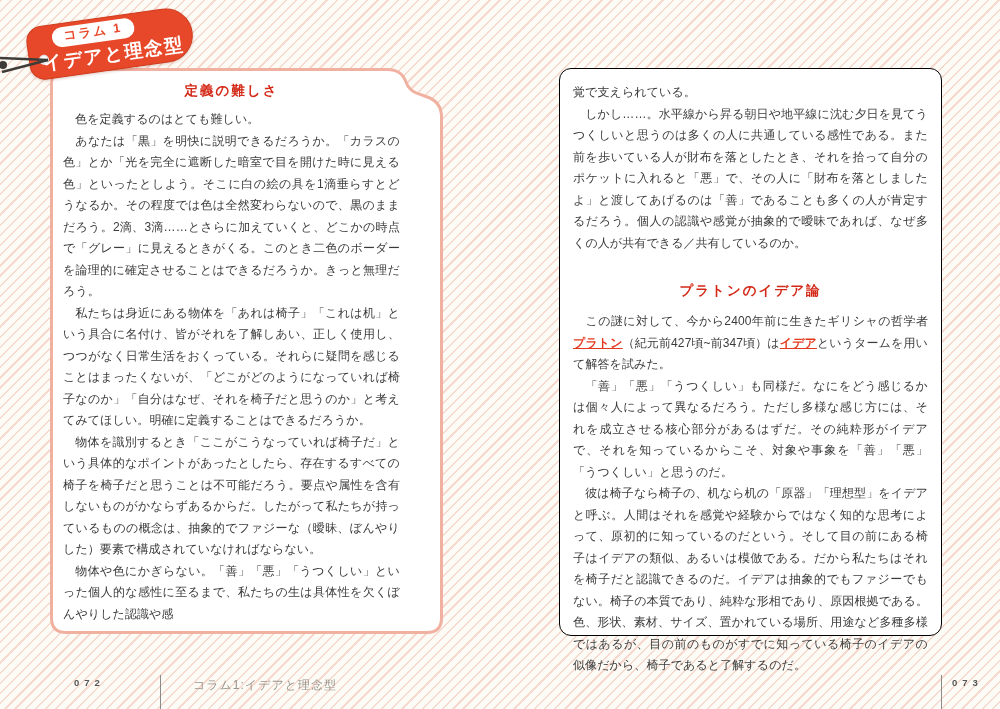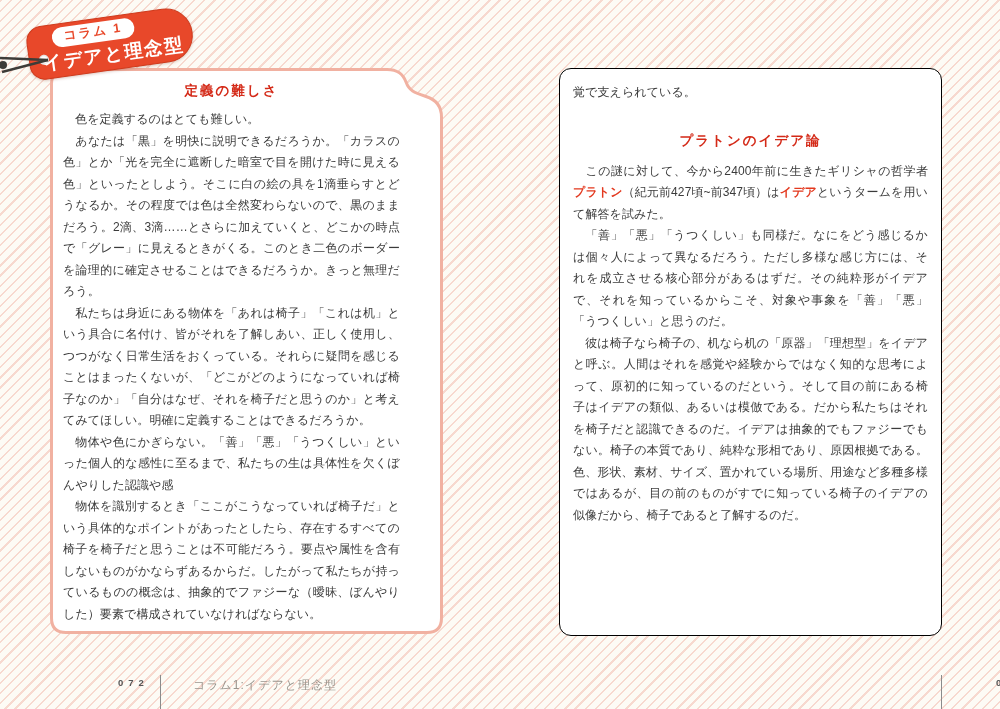--- a/index.html
+++ b/index.html
@@ -21,21 +21,21 @@
   .panel-left .page-content{top:14px;}
   .section-heading{
     font-size:13.5px;font-weight:bold;color:#d42a18;text-align:center;
     letter-spacing:2px;margin:0 0 9px 0;
   }
   .panel-right .section-heading{margin:28px 0 11px 0;}
   .para{
     margin:0;font-size:12px;line-height:21.5px;text-align:justify;
     text-justify:inter-ideograph;letter-spacing:0.1px;
   }
-  .para .accent{color:#e3391f;font-weight:bold;}
+  .para .accent{color:#e3391f;font-weight:bold;text-decoration:underline;}
   
   .tag{position:absolute;left:28px;top:26px;width:166px;height:54px;
        transform:rotate(-8deg);transform-origin:14px 27px;z-index:4;}
   .tag-body{
     position:absolute;inset:0;background:#e8482a;
     border:1.5px solid #cf3a1c;
     border-radius:16px 28px 28px 16px;
     box-shadow:0 1px 3px rgba(120,30,10,0.25);
   }
   .tag-pill{
@@ -48,21 +48,21 @@
     font-weight:bold;letter-spacing:1.5px;white-space:nowrap;z-index:7;
   }
   .tag-hole{
     position:absolute;left:10px;top:29px;width:10px;height:10px;background:#fff;
     border-radius:50%;box-shadow:inset 0 0 0 1.5px rgba(0,0,0,0.10);z-index:6;
   }
   .tag-string{position:absolute;left:0;top:48px;z-index:5;}
   
   .footer-num{
     position:absolute;top:677px;font-size:9.5px;font-weight:bold;color:#555;
-    letter-spacing:5px;white-space:nowrap;margin-left:44px;
+    letter-spacing:5px;white-space:nowrap;
   }
   .footer-num.left{left:74px;}
   .footer-num.right{left:952px;}
   .footer-rule{position:absolute;top:675px;width:1px;height:34px;background:#8b8b8b;}
   .footer-rule.left{left:160px;}
   .footer-rule.right{left:941px;}
   .footer-label{
     position:absolute;left:193px;top:677px;font-size:12px;color:#99948d;
     letter-spacing:1px;white-space:nowrap;
   }
@@ -79,30 +79,31 @@
              V 550 Q 391.5 564.5 377 564.5
              H 16 Q 1.5 564.5 1.5 550
              V 16 Q 1.5 1.5 16 1.5 Z" fill="#ffffff" stroke="#f1b1a1" stroke-width="3"></path>
   </svg>
   <div class="page-content">
     <h2 class="section-heading">定義の難しさ</h2>
     <div>
         <p class="para"><span>　色を定義するのはとても難しい。</span></p>
         <p class="para"><span>　あなたは「黒」を明快に説明できるだろうか。「カラスの色」とか「光を完全に遮断した暗室で目を開けた時に見える色」といったとしよう。そこに白の絵の具を1滴垂らすとどうなるか。その程度では色は全然変わらないので、黒のままだろう。2滴、3滴……とさらに加えていくと、どこかの時点で「グレー」に見えるときがくる。このとき二色のボーダーを論理的に確定させることはできるだろうか。きっと無理だろう。</span></p>
         <p class="para"><span>　私たちは身近にある物体を「あれは椅子」「これは机」という具合に名付け、皆がそれを了解しあい、正しく使用し、つつがなく日常生活をおくっている。それらに疑問を感じることはまったくないが、「どこがどのようになっていれば椅子なのか」「自分はなぜ、それを椅子だと思うのか」と考えてみてほしい。明確に定義することはできるだろうか。</span></p>
+        <p class="para"><span>　物体を識別するとき「ここがこうなっていれば椅子だ」という具体的なポイントがあったとしたら、存在するすべての椅子を椅子だと思うことは不可能だろう。要点や属性を含有しないものがかならずあるからだ。したがって私たちが持っているものの概念は、抽象的でファジーな（曖昧、ぼんやりした）要素で構成されていなければならない。</span></p>
         <p class="para"><span>　物体や色にかぎらない。「善」「悪」「うつくしい」といった個人的な感性に至るまで、私たちの生は具体性を欠くぼんやりした認識や感</span></p>
-        <p class="para"><span>　物体を識別するとき「ここがこうなっていれば椅子だ」という具体的なポイントがあったとしたら、存在するすべての椅子を椅子だと思うことは不可能だろう。要点や属性を含有しないものがかならずあるからだ。したがって私たちが持っているものの概念は、抽象的でファジーな（曖昧、ぼんやりした）要素で構成されていなければならない。</span></p>
       </div>
   </div>
 </div>
 
 <div class="panel panel-right">
   <div class="page-content">
     <div>
         <p class="para"><span>覚で支えられている。</span></p>
+        <p class="para"><span>　しかし……。水平線から昇る朝日や地平線に沈む夕日を見てうつくしいと思うのは多くの人に共通している感性である。また前を歩いている人が財布を落としたとき、それを拾って自分のポケットに入れると「悪」で、その人に「財布を落としましたよ」と渡してあげるのは「善」であることも多くの人が肯定するだろう。個人の認識や感覚が抽象的で曖昧であれば、なぜ多くの人が共有できる／共有しているのか。</span></p>
       </div>
     <h2 class="section-heading">プラトンのイデア論</h2>
     <div>
         <p class="para"><span>　この謎に対して、今から2400年前に生きたギリシャの哲学者</span><span class="accent">プラトン</span><span>（紀元前427頃~前347頃）は</span><span class="accent">イデア</span><span>というタームを用いて解答を試みた。</span></p>
         <p class="para"><span>　「善」「悪」「うつくしい」も同様だ。なにをどう感じるかは個々人によって異なるだろう。ただし多様な感じ方には、それを成立させる核心部分があるはずだ。その純粋形がイデアで、それを知っているからこそ、対象や事象を「善」「悪」「うつくしい」と思うのだ。</span></p>
         <p class="para"><span>　彼は椅子なら椅子の、机なら机の「原器」「理想型」をイデアと呼ぶ。人間はそれを感覚や経験からではなく知的な思考によって、原初的に知っているのだという。そして目の前にある椅子はイデアの類似、あるいは模倣である。だから私たちはそれを椅子だと認識できるのだ。イデアは抽象的でもファジーでもない。椅子の本質であり、純粋な形相であり、原因根拠である。色、形状、素材、サイズ、置かれている場所、用途など多種多様ではあるが、目の前のものがすでに知っている椅子のイデアの似像だから、椅子であると了解するのだ。</span></p>
       </div>
   </div>
 </div>
 

